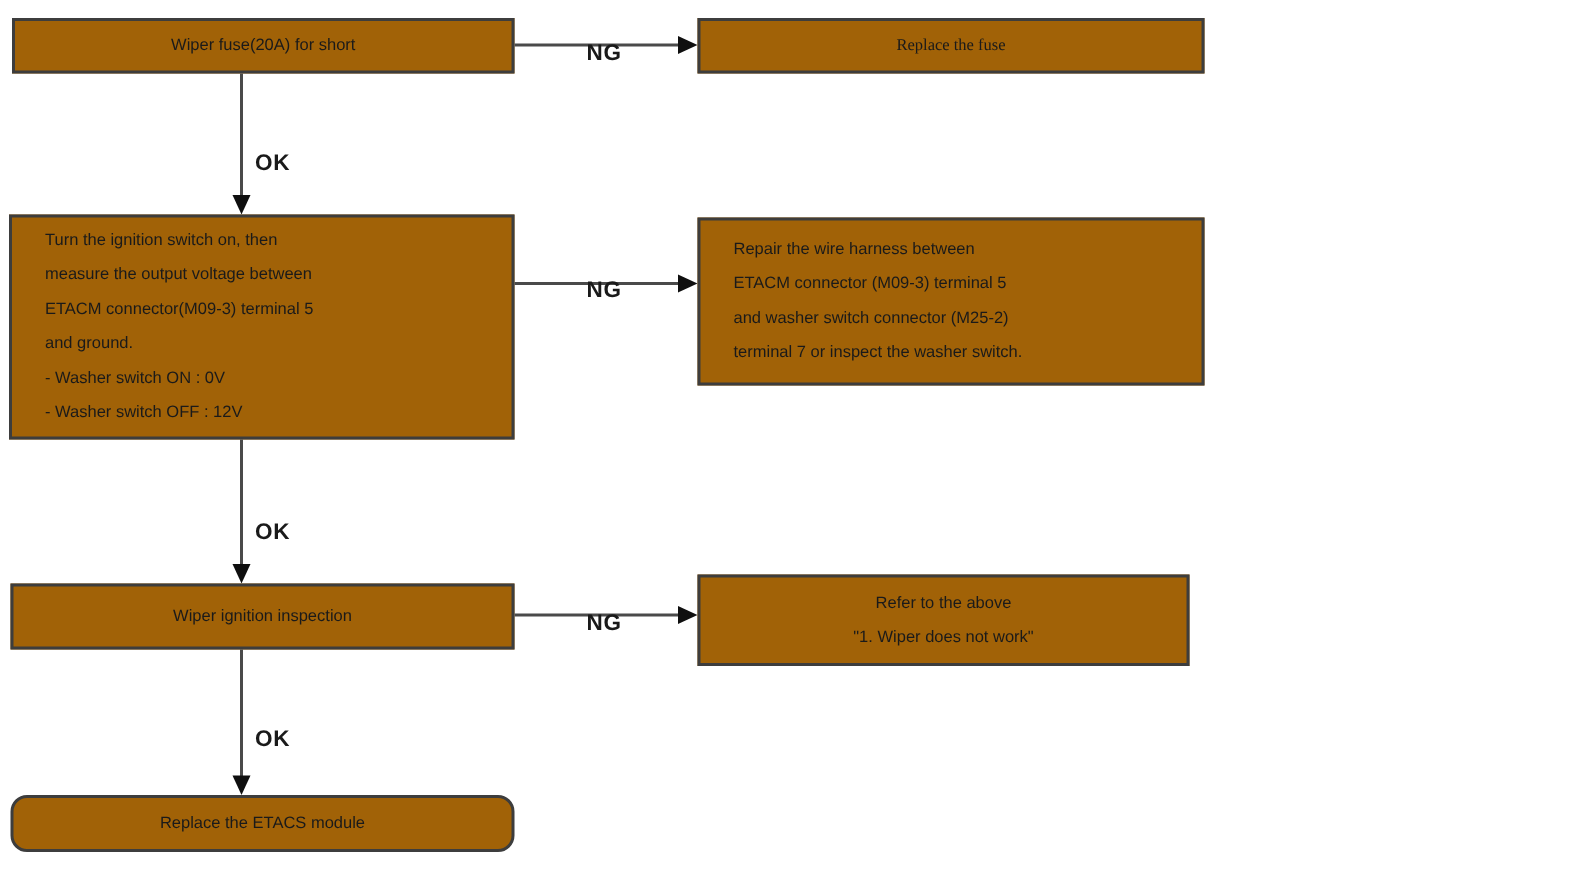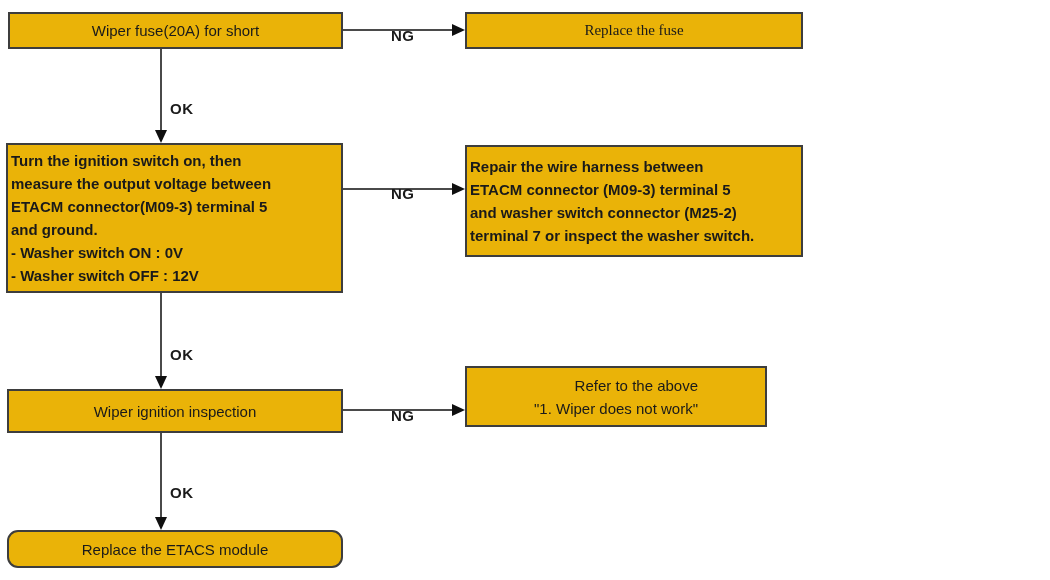--- a/index.html
+++ b/index.html
@@ -9,34 +9,33 @@
     height: 580px;
     background: var(--background, #ffffff);
     font-family: "Liberation Sans", sans-serif;
     color: var(--text, #1a1a1a);
     overflow: hidden;
   }
   .node {
     position: absolute;
     box-sizing: border-box;
     border: 2px solid var(--border, #3d3d3d);
-    background: #eab308;
+    background: #a16207;
     display: flex;
     align-items: center;
     justify-content: center;
-    font-size: 15px;
+    font-size: 11px;
     line-height: 23px;
     text-align: center;
   }
   .node--left {
     justify-content: flex-start;
     text-align: left;
-    padding: 4px 10px 4px 3px;
+    padding: 4px 10px 4px 22px;
     white-space: pre-line;
-    font-weight: bold;
   }
   .node--multiline-center {
     white-space: pre-line;
   }
   .hline {
     position: absolute;
     height: 2px;
     background: var(--line, #4a4a4a);
   }
   .vline {
@@ -102,21 +101,21 @@
   <div class="vline" style="left:160px; top:293px; height:84px;"></div>
   <div class="arrow-down" style="left:155px; top:376px;"></div>
   <div class="edge-label" style="left:170px; top:326px;">OK</div>
 
   <div class="node" style="left:7px; top:389px; width:336px; height:44px;">Wiper ignition inspection</div>
 
   <div class="hline" style="left:343px; top:409px; width:110px;"></div>
   <div class="arrow-right" style="left:452px; top:404px;"></div>
   <div class="edge-label" style="left:391px; top:387px;">NG</div>
 
-  <div class="node node--multiline-center" style="left:465px; top:366px; width:302px; height:61px;text-align:right;">Refer to the above
+  <div class="node node--multiline-center" style="left:465px; top:383px; width:328px; height:61px;">Refer to the above
 "1. Wiper does not work"</div>
 
   <div class="vline" style="left:160px; top:433px; height:85px;"></div>
   <div class="arrow-down" style="left:155px; top:517px;"></div>
   <div class="edge-label" style="left:170px; top:464px;">OK</div>
 
   <div class="node" style="left:7px; top:530px; width:336px; height:38px;border-radius:11px;">Replace the ETACS module</div>
 
 </div>
 

